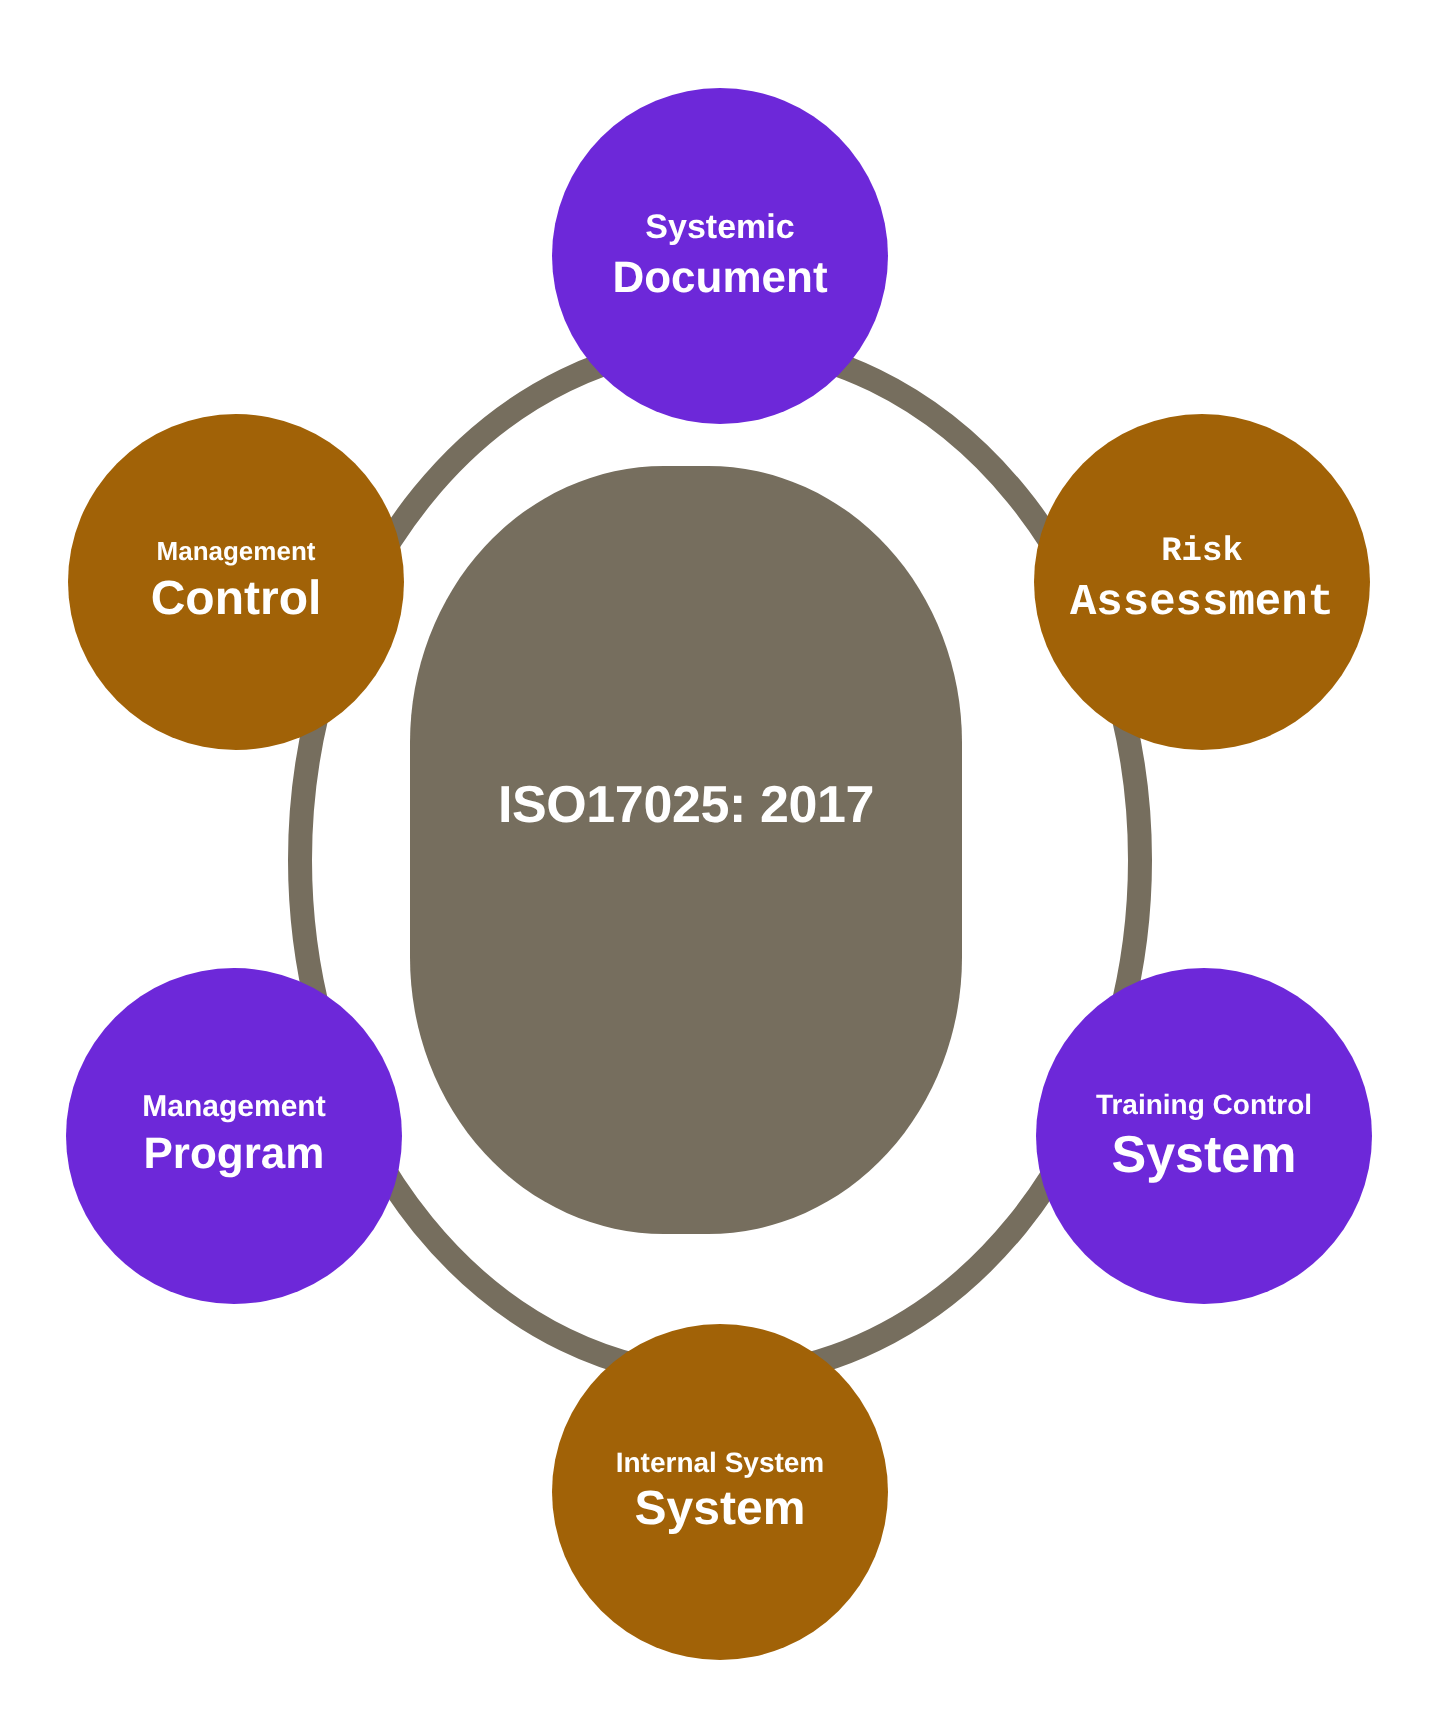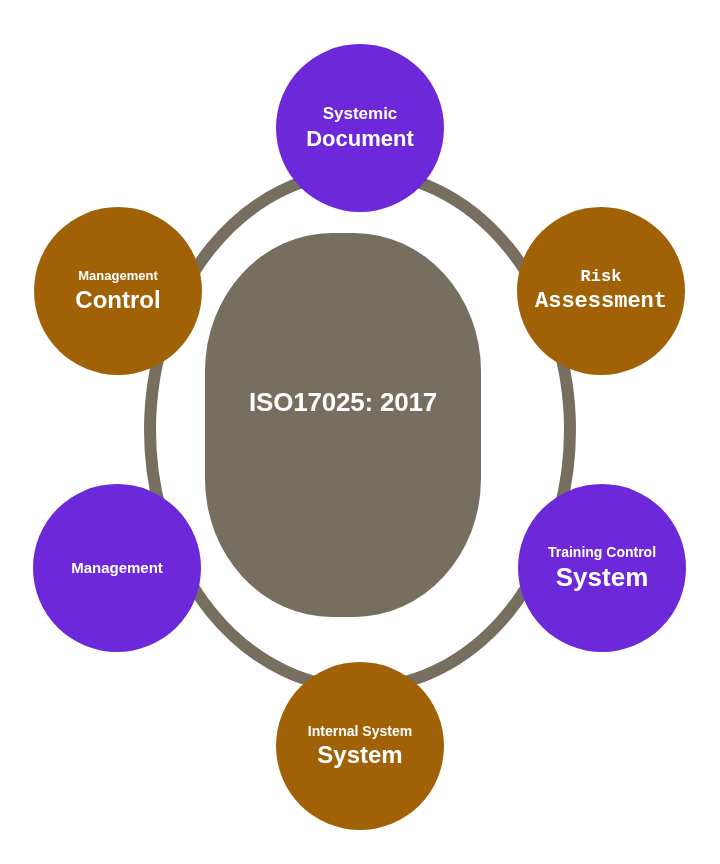--- a/index.html
+++ b/index.html
@@ -52,20 +52,21 @@
     <div class="big" style="font-size:26px;line-height:32px;">System</div>
   </div>
 
   <div class="node light" style="left:276px; top:662px;">
     <div class="small">Internal System</div>
     <div class="big" style="font-size:24px;line-height:30px;">System</div>
   </div>
 
   <div class="node dark" style="left:33px; top:484px;">
     <div class="small" style="font-size:15px;">Management</div>
+    <div class="big">Program</div>
   </div>
 
   <div class="node light" style="left:34px; top:207px;">
     <div class="small" style="font-size:13px;">Management</div>
     <div class="big" style="font-size:24px;line-height:30px;">Control</div>
   </div>
 
 </div>
 
 </body></html>

